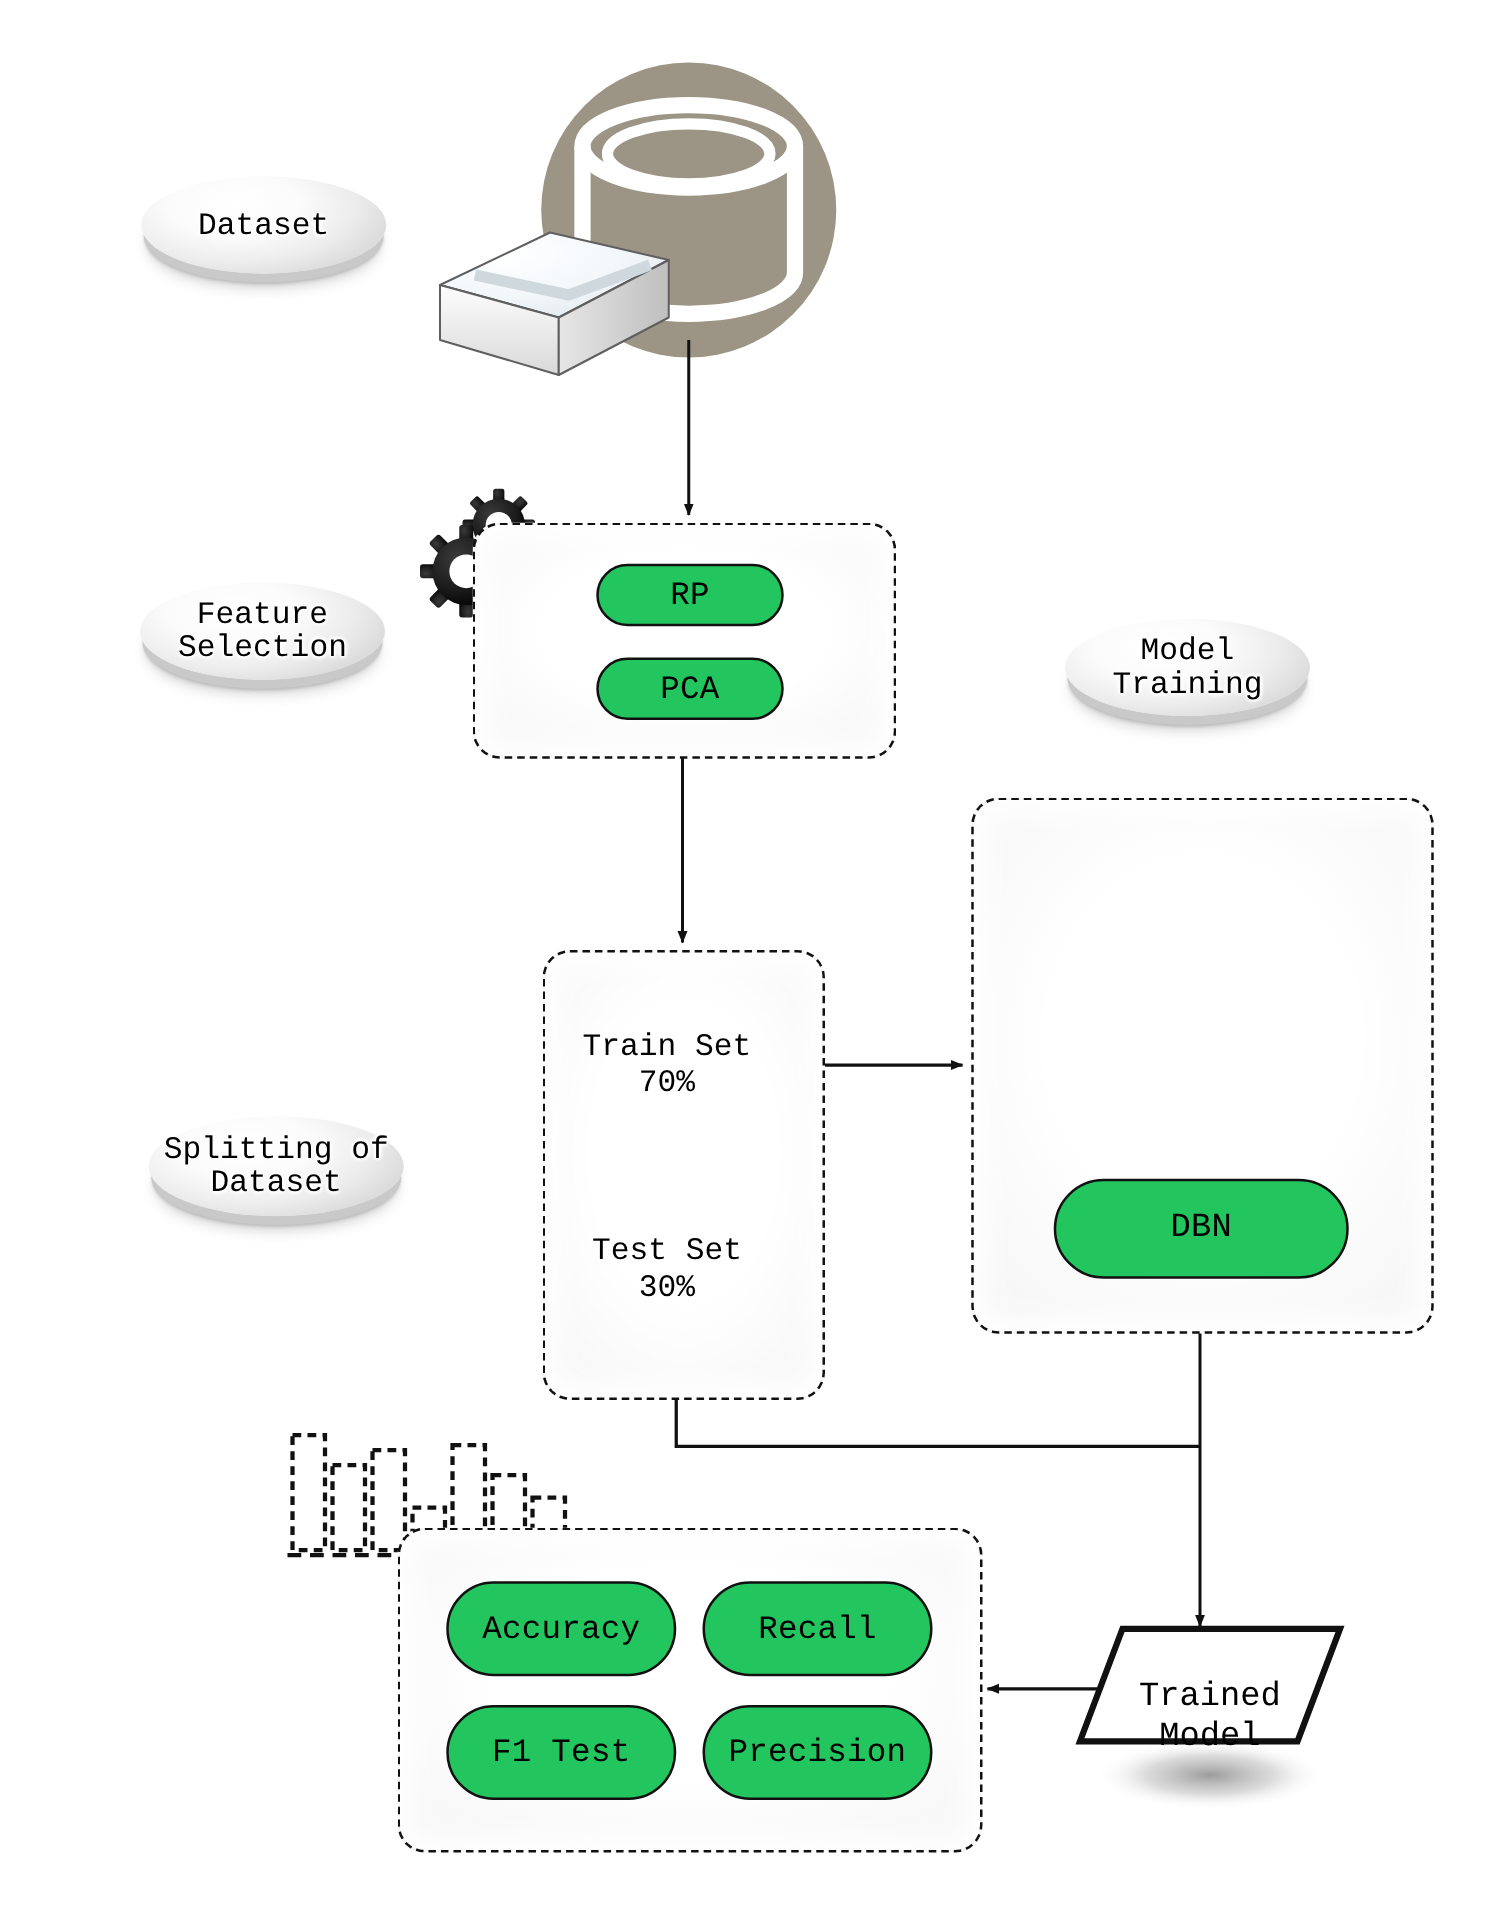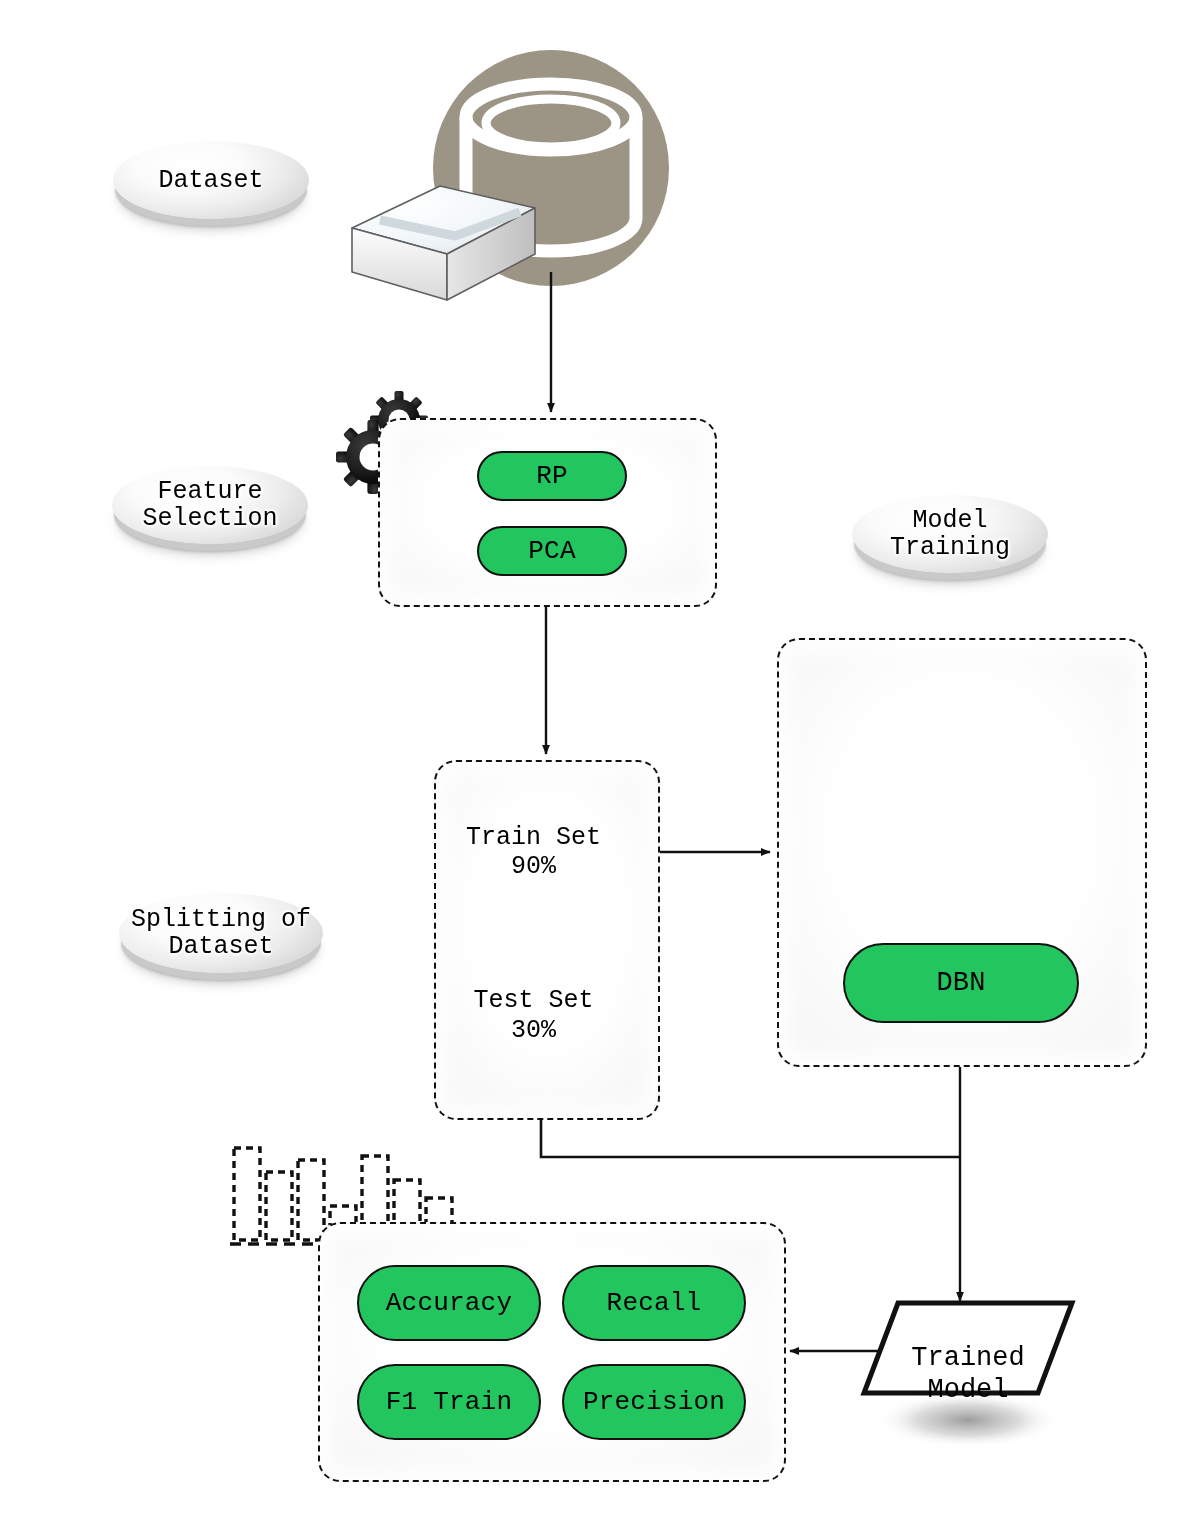--- a/index.html
+++ b/index.html
@@ -285,40 +285,40 @@
   <div class="stage-box" style="left:777px; top:638px; width:366px; height:425px;">
   </div>
   <div class="pill" style="left:843px; top:943px; width:232px; height:76px; font-size:27px;">
     <span>DBN</span>
   </div>
 
   <div class="stage-box" style="left:434px; top:760px; width:222px; height:356px;">
   </div>
   <div class="slab" style="left:458px; top:786px; width:180px; height:122px;">
     <div class="slab-text lbl-2line" style="font-size:25px;">Train Set
-90%</div>
+70%</div>
   </div>
   <div class="slab" style="left:458px; top:948px; width:180px; height:112px;">
     <div class="slab-text lbl-2line" style="font-size:25px; top:34%;">Test Set
 30%</div>
   </div>
 
   <div class="parallelogram-label" style="left:878px; top:1312px; width:180px; font-size:27px;">
     <span>Trained
 Model</span>
   </div>
 
   <div class="stage-box" style="left:318px; top:1222px; width:464px; height:256px;">
   </div>
   <div class="pill" style="left:357px; top:1265px; width:180px; height:72px; font-size:26px;">
     <span>Accuracy</span>
   </div>
   <div class="pill" style="left:562px; top:1265px; width:180px; height:72px; font-size:26px;">
     <span>Recall</span>
   </div>
   <div class="pill" style="left:357px; top:1364px; width:180px; height:72px; font-size:26px;">
-    <span>F1 Train</span>
+    <span>F1 Test</span>
   </div>
   <div class="pill" style="left:562px; top:1364px; width:180px; height:72px; font-size:26px;">
     <span>Precision</span>
   </div>
 
 </div>
 
 </body></html>

